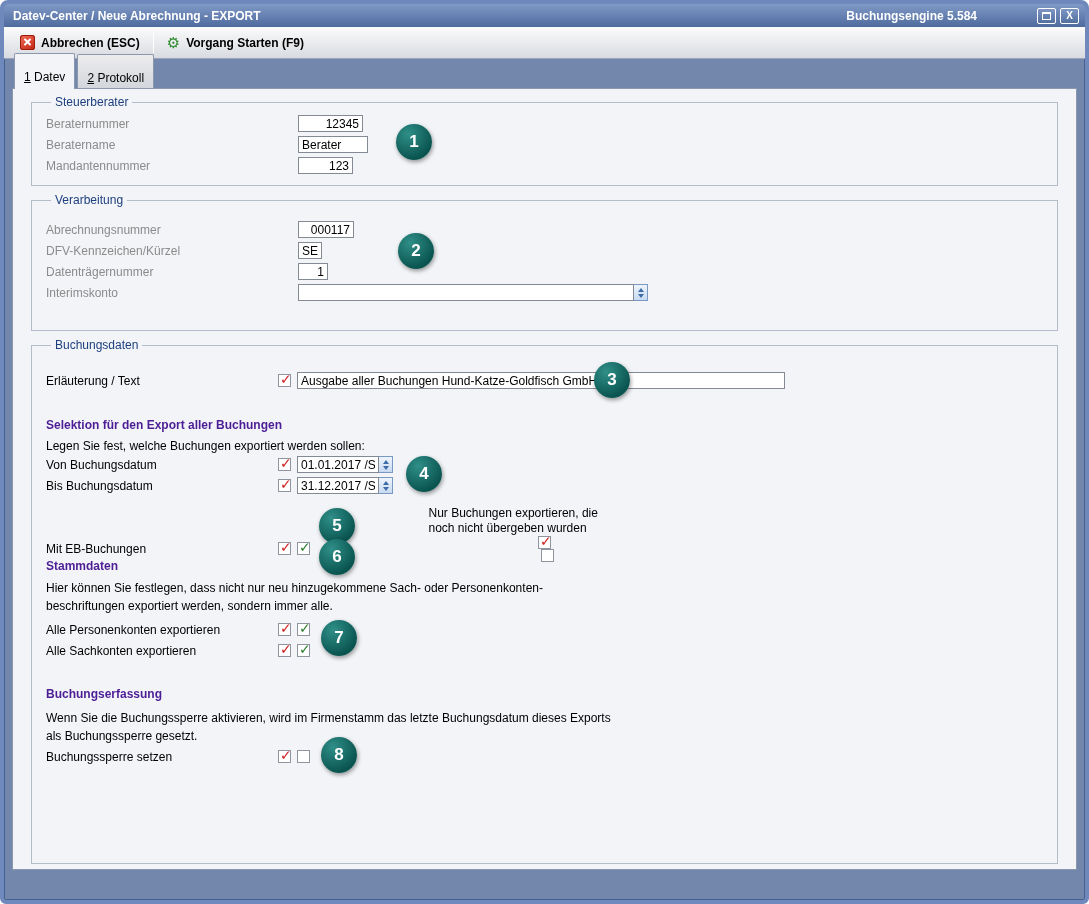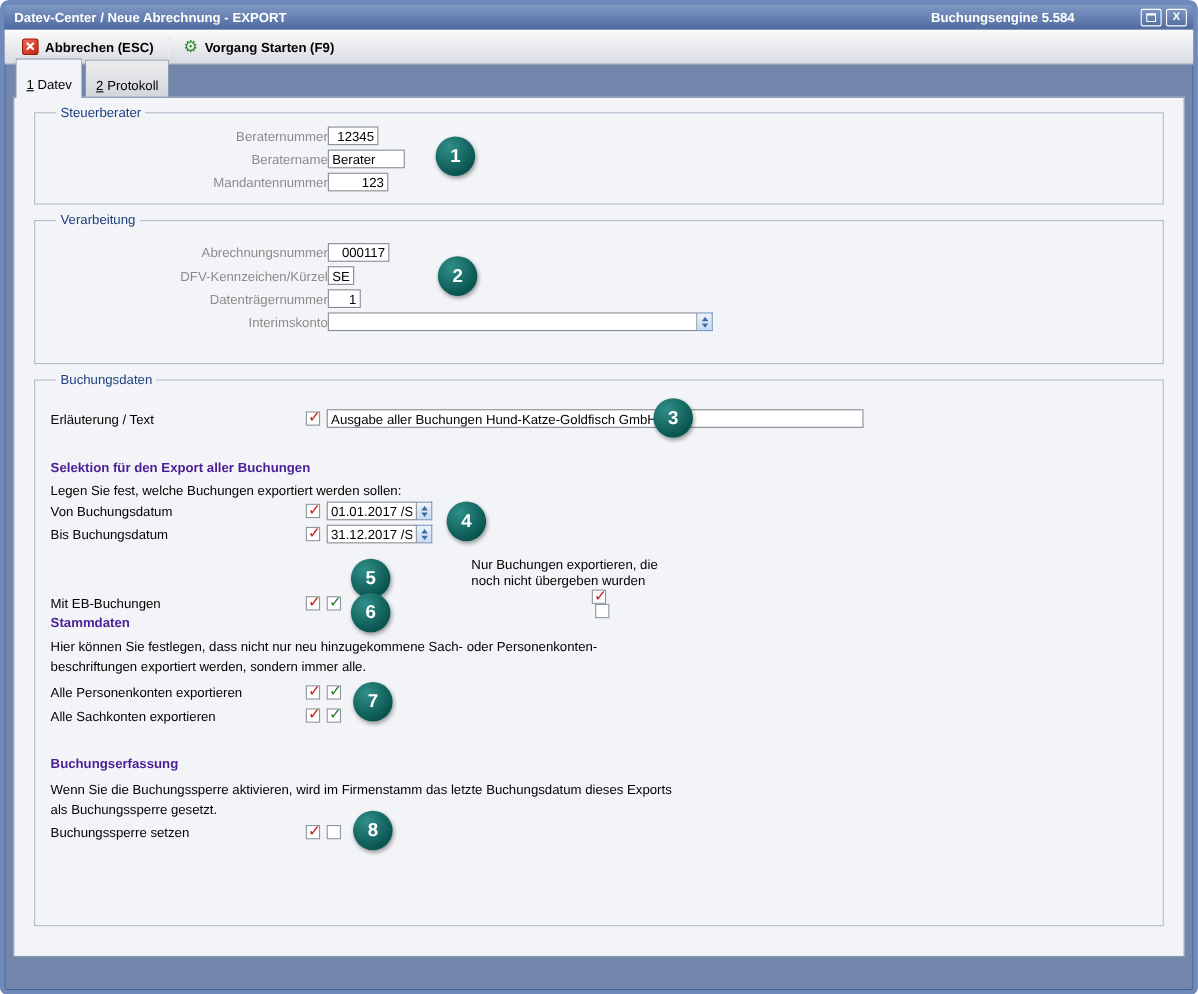--- a/index.html
+++ b/index.html
@@ -39,32 +39,32 @@
   .tab.active { background:#f2f4f7; margin-bottom:-1px; padding-bottom:5px; position:relative; z-index:5; }
 
   
   .panel { position:absolute; left:8px; right:8px; top:84px; bottom:30px; background:#f2f4f7;
            border:1px solid #8b97ad; padding:6px 18px 0; overflow:hidden; z-index:1; }
 
   fieldset { border:1px solid #b4bccb; margin-bottom:7px; position:relative; background:transparent; }
   legend { color:#1d3f7e; padding:0 4px; margin-left:5px; line-height:14px; }
   .fs-st { padding:4px 14px 9px; }
   .fs-ver { padding:12px 14px 27px; }
-  .fs-buch { padding:18px 14px 74px; }
+  .fs-buch { padding:18px 14px 96px; }
 
   .row { display:flex; align-items:center; height:21px; position:relative; }
   .row2 { display:flex; align-items:center; height:30px; position:relative; margin-top:10px;flex-direction:column; }
-  .lbl { width:252px; color:#8b8b8b;text-align:right; }
+  .lbl { width:252px; color:#8b8b8b; }
   .lbl-b { width:232px; color:#000; flex:0 0 auto; }
   .lbl-2l { width:232px; color:#000; line-height:15px; flex:0 0 auto; }
 
   input.fld { height:17px; border:1px solid #848a93; background:#fff; color:#000;
               font:12px "Liberation Sans","DejaVu Sans",sans-serif; padding:0 3px; }
   .ralign { text-align:right; }
-  .w65{width:46px} .w70{width:70px} .w55{width:55px} .w56{width:56px} .w24{width:24px}
+  .w65{width:65px} .w70{width:70px} .w55{width:55px} .w56{width:56px} .w24{width:24px}
   .w30{width:30px} .w336{width:336px} .w82{width:82px} .w488{width:488px}
 
   .datewrap { display:flex; margin-left:6px; }
   .spin { width:14px; height:17px; border:1px solid #7a98c4; border-left:none;
           background:linear-gradient(#eef4fc,#c8daf1); display:flex; flex-direction:column;
           align-items:center; justify-content:center; gap:2px; cursor:pointer; flex:0 0 auto; }
   .spin i { width:0; height:0; border-left:3px solid transparent; border-right:3px solid transparent; display:block; }
   .spin .up { border-bottom:4px solid #3c6ca8; }
   .spin .dn { border-top:4px solid #3c6ca8; }
 

